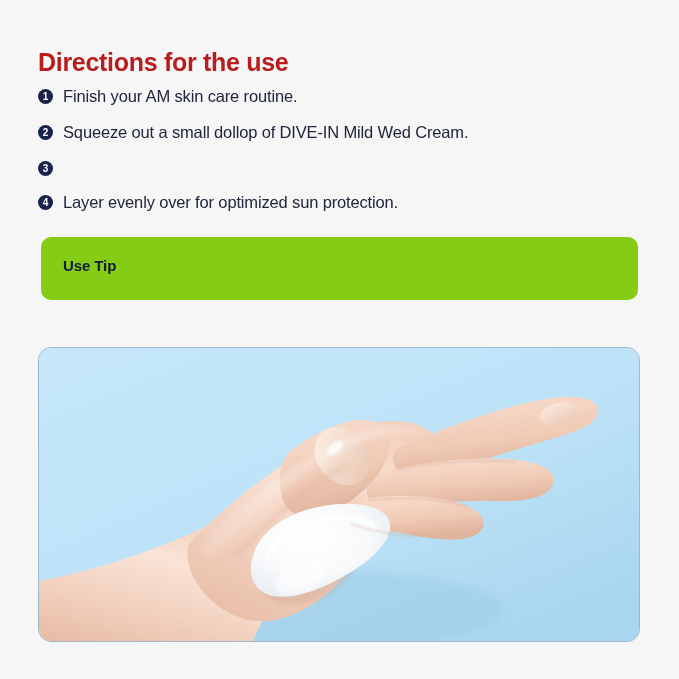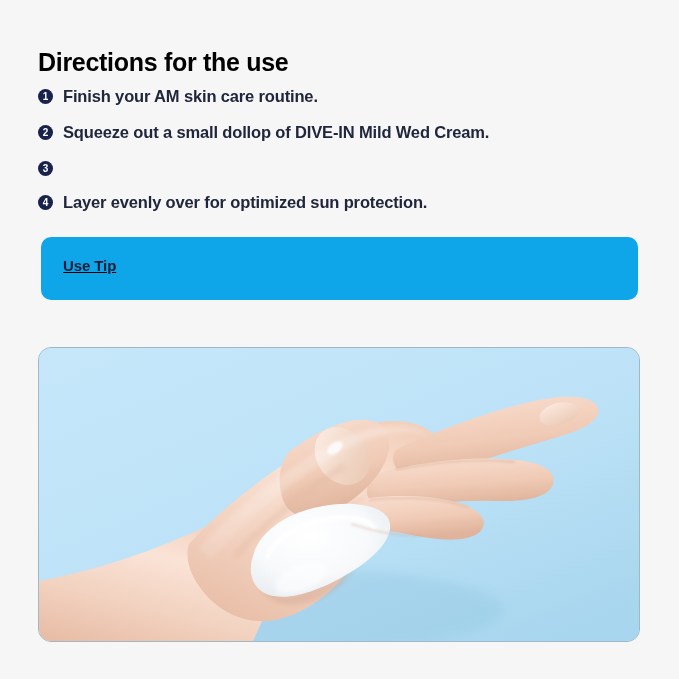--- a/index.html
+++ b/index.html
@@ -23,21 +23,21 @@
   }
 
   
   .page-title {
     position: absolute;
     left: 38px;
     top: 30px;
     font-size: 25px;
     font-weight: 700;
     letter-spacing: -0.3px;
-    color: #000000;
+    color: #b91c1c;
     line-height: 1.2;
   }
 
   
   .steps {
     position: absolute;
     left: 38px;
     top: 86px;
     width: 600px;
   }
@@ -59,34 +59,32 @@
     text-align: center;
     margin-top: 3px;
     margin-right: 10px;
     user-select: none;
   }
   .step-text {
     font-size: 16.5px;
     color: #20263c;
     line-height: 1.25;
     letter-spacing: -0.15px;
-    font-weight: bold;
   }
 
   
   .tip-card {
     position: absolute;
     left: 41px;
     top: 237px;
     width: 597px;
     box-sizing: border-box;
-    background: #0ea5e9;
+    background: #84cc16;
     border-radius: 10px;
     padding: 20px 22px 19px 22px;
-    text-decoration: underline;
   }
   .tip-title {
     font-size: 15px;
     font-weight: 700;
     color: #151c38;
     letter-spacing: -0.1px;
     margin-bottom: 7px;
   }
   .tip-body {
     font-size: 13.2px;

